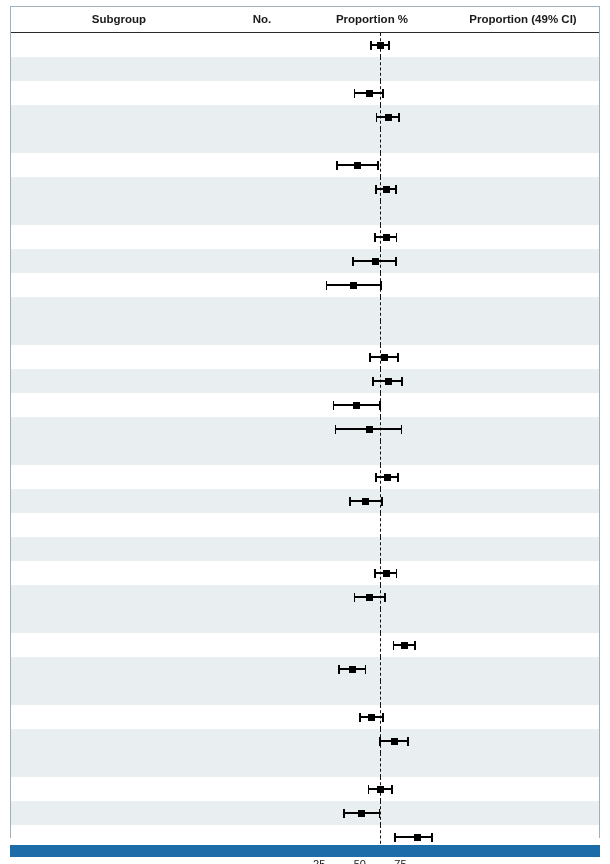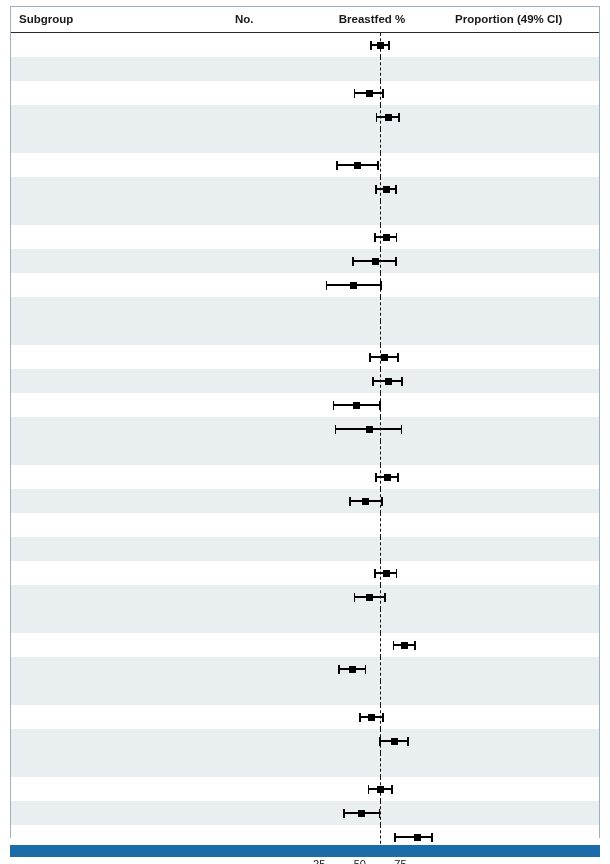--- a/index.html
+++ b/index.html
@@ -50,21 +50,21 @@
     color: #1a1a1a;
   }
   table.forest col.c-label { width: 216px; }
   table.forest col.c-no { width: 70px; }
   table.forest col.c-plot { width: 150px; }
   table.forest col.c-ci { width: 152px; }
 
   thead th {
     font-size: 11.5px;
     font-weight: bold;
-    text-align: left;
+    text-align: center;
     padding: 6px 8px 7px 8px;
     border-bottom: 1px solid #2b2b2b;
     vertical-align: bottom;
     white-space: nowrap;
   }
   thead th.plot-h {
     text-align: center;
     padding-left: 0;
     padding-right: 0;
   }
@@ -155,21 +155,21 @@
     <colgroup>
       <col class="c-label">
         <col class="c-no">
         <col class="c-plot">
         <col class="c-ci">
     </colgroup>
     <thead>
       <tr>
         <th>Subgroup</th>
         <th>No.</th>
-        <th class="plot-h">Breastfed %</th>
+        <th class="plot-h">Proportion %</th>
         <th>Proportion (49% CI)</th>
       </tr>
     </thead>
     <tbody id="rows">
         <tr class="plain">
           <td class="label"></td>
           <td class="no"></td>
           <td class="plot">
             <div class="plotcell">
               <div class="refline" style="left: 83.28px;"></div>

